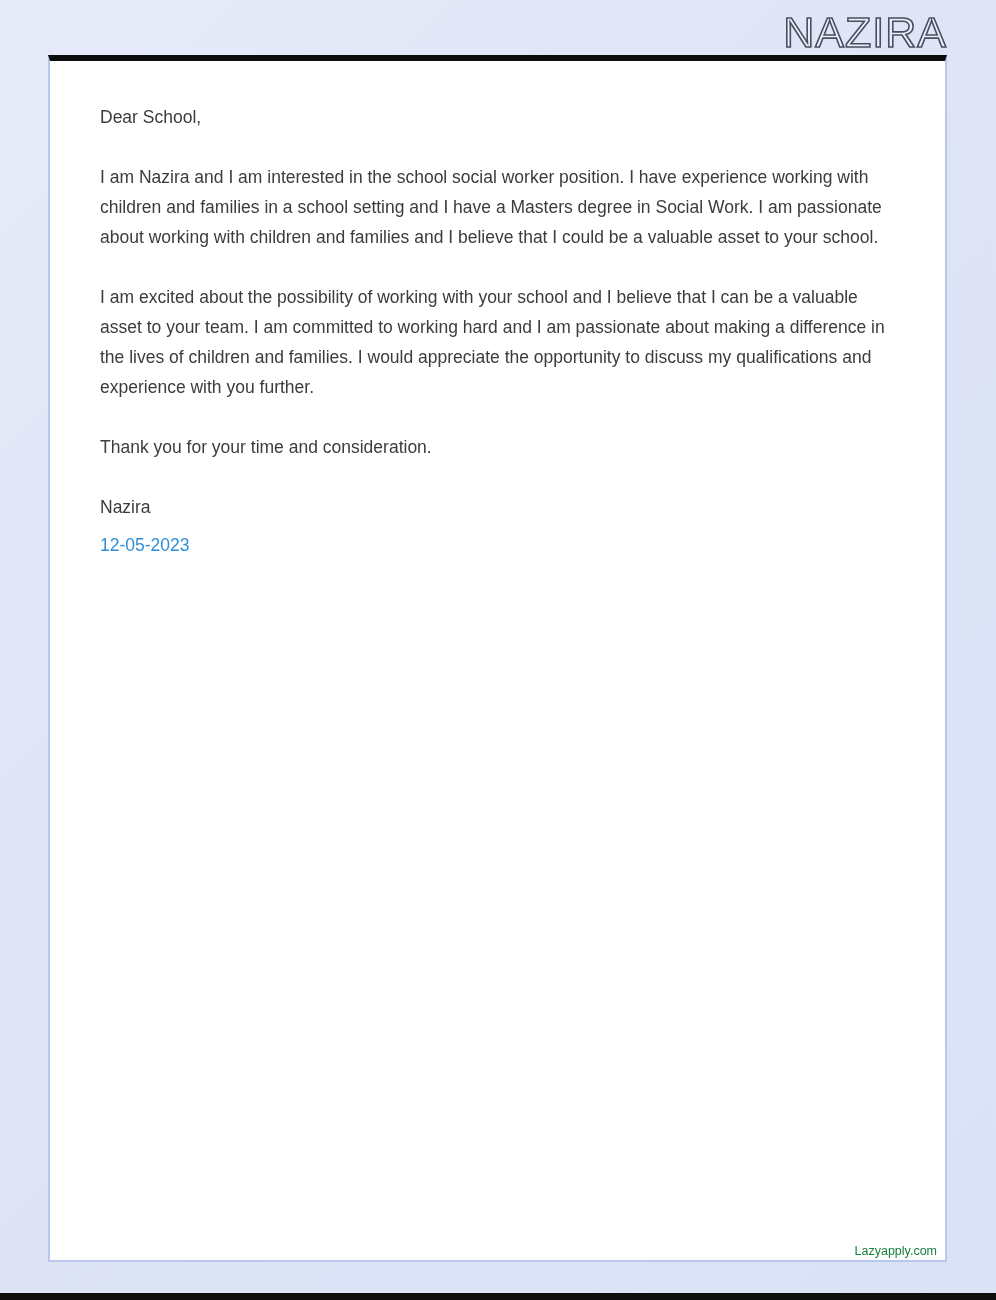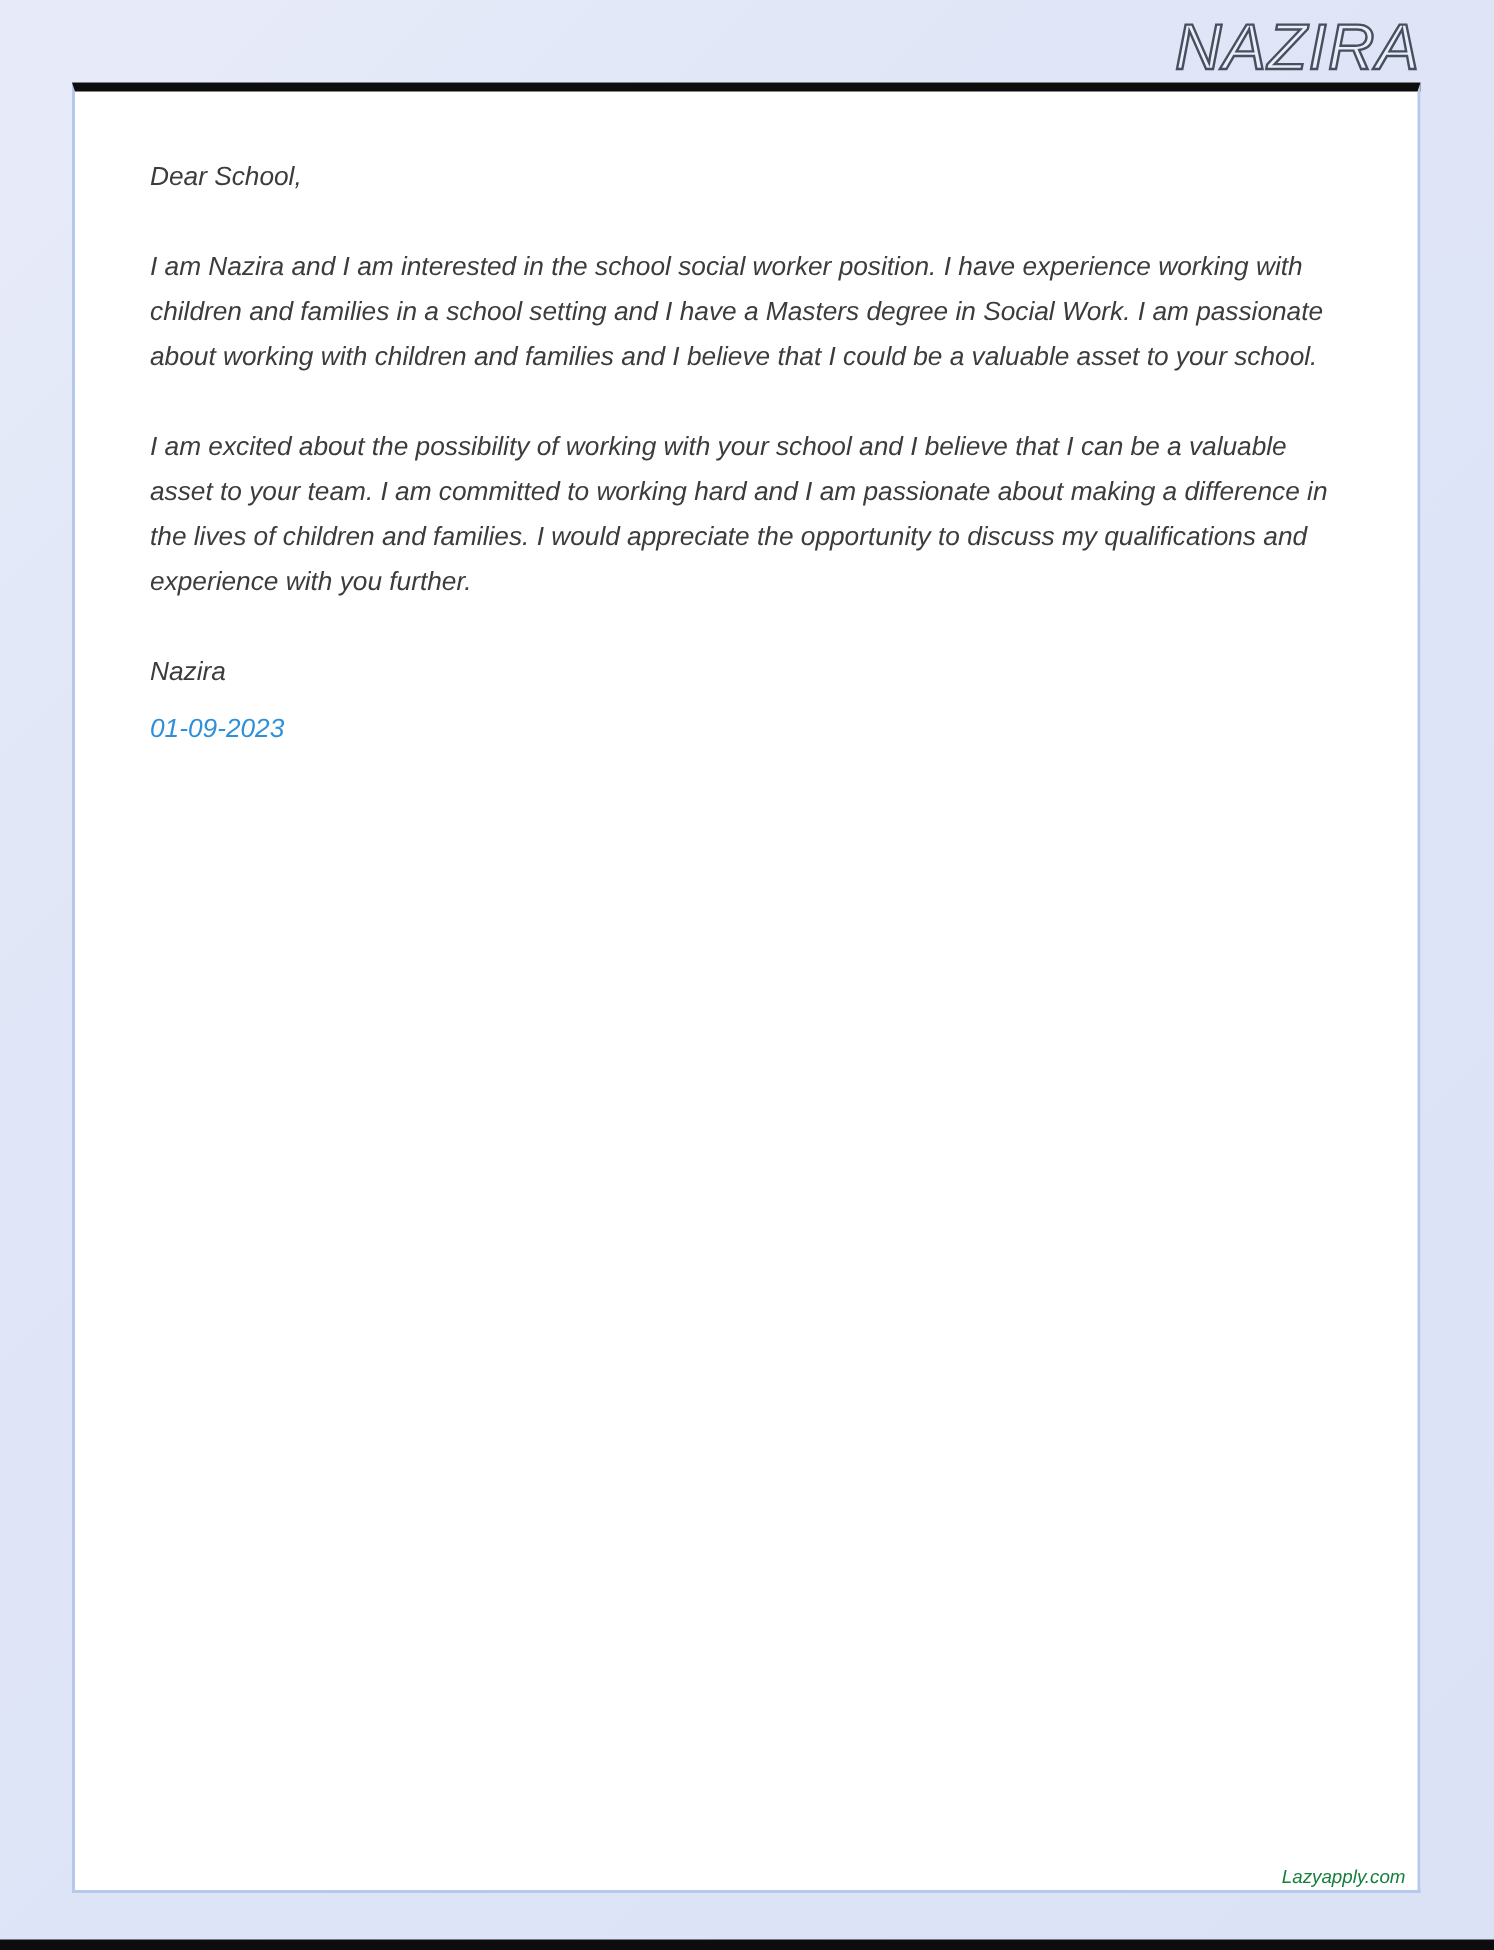--- a/index.html
+++ b/index.html
@@ -5,21 +5,20 @@
   * { margin: 0; padding: 0; box-sizing: border-box; }
   html, body {
     width: 996px; height: 1300px;
     font-family: "Liberation Sans", sans-serif;
     overflow: hidden;
   }
   .canvas {
     position: relative;
     width: 996px; height: 1300px;
     background: linear-gradient(135deg, #e7ebf9 0%, #dfe5f7 40%, #dbe2f6 100%);
-    font-style: italic;
   }
   
   .logo {
     position: absolute;
     top: 8px;
     right: 49px;
     height: 48px;
     line-height: 48px;
     font-size: 43px;
     font-weight: 500;
@@ -82,24 +81,25 @@
   <div class="logo">NAZIRA</div>
 
   <div class="card">
     <div class="content">
       <p>Dear School,</p>
 
       <p>I am Nazira and I am interested in the school social worker position. I have experience working with children and families in a school setting and I have a Masters degree in Social Work. I am passionate about working with children and families and I believe that I could be a valuable asset to your school.</p>
 
       <p>I am excited about the possibility of working with your school and I believe that I can be a valuable asset to your team. I am committed to working hard and I am passionate about making a difference in the lives of children and families. I would appreciate the opportunity to discuss my qualifications and experience with you further.</p>
 
+      <p>Thank you for your time and consideration.</p>
 
 
       <p class="sig">Nazira</p>
 
-      <a class="date">01-09-2023</a>
+      <a class="date">12-05-2023</a>
     </div>
 
     <div class="watermark">Lazyapply.com</div>
   </div>
 
   <div class="bottom-bar"></div>
 </div>
 
 </body></html>

